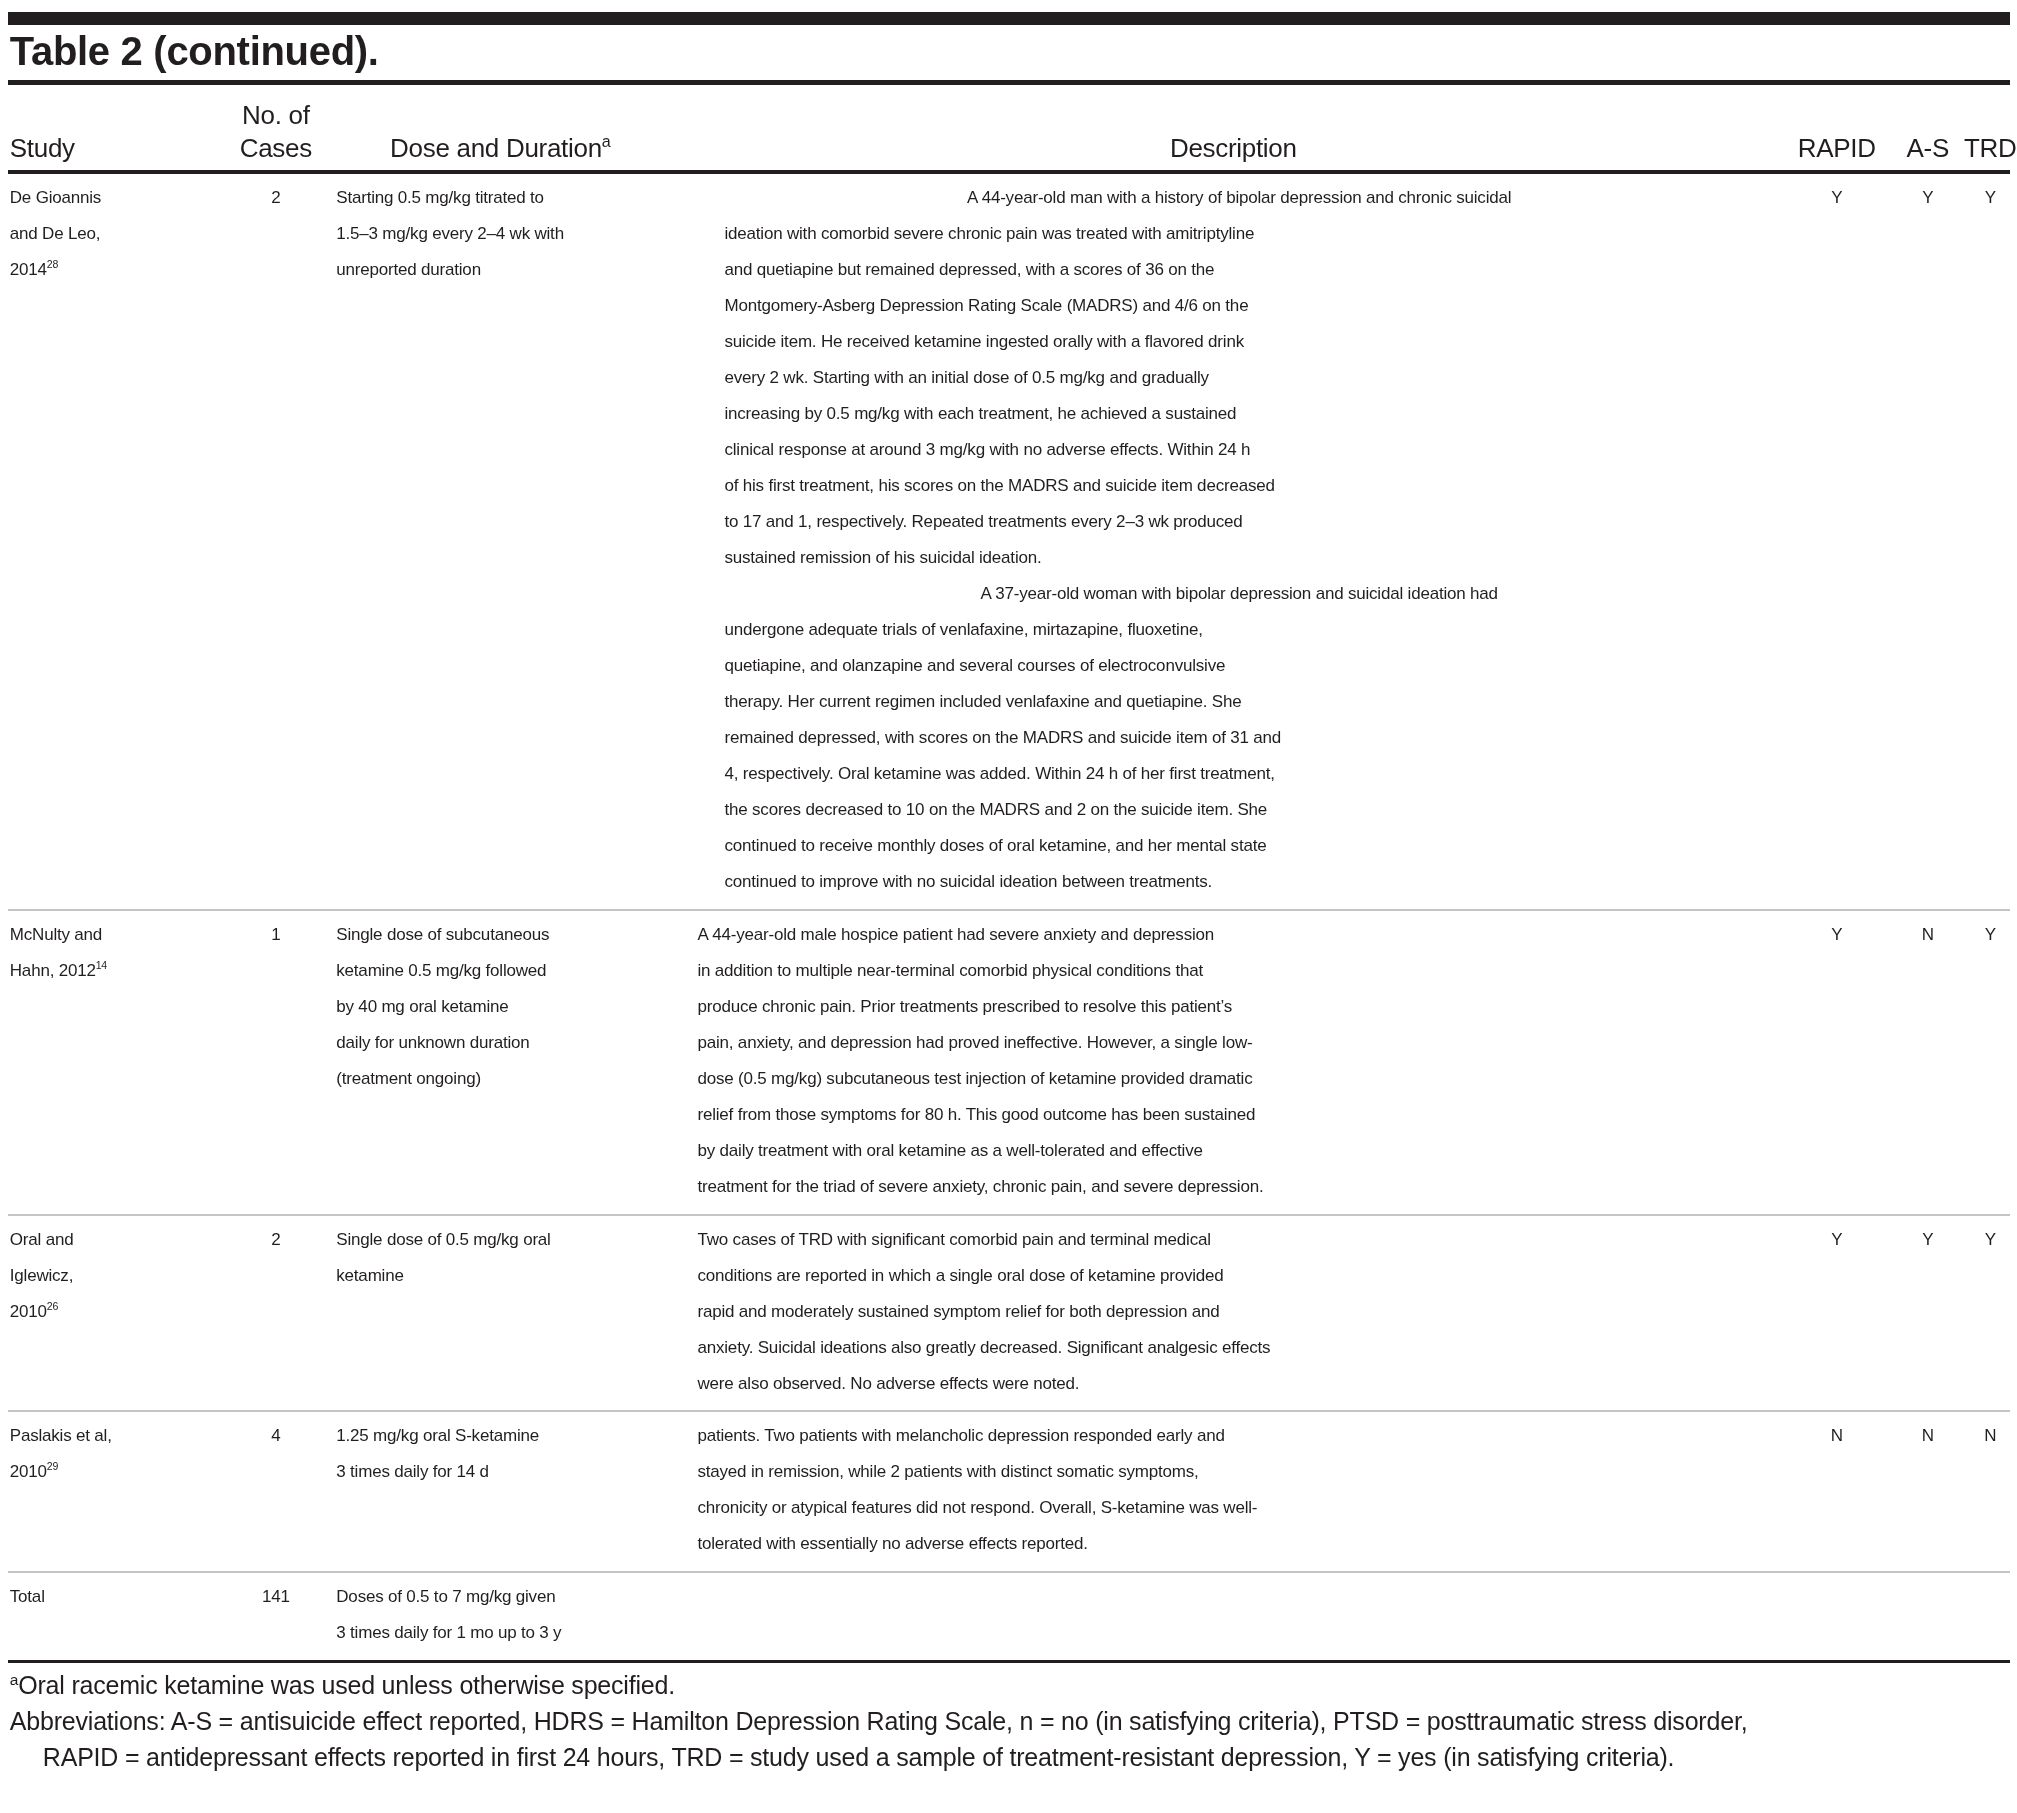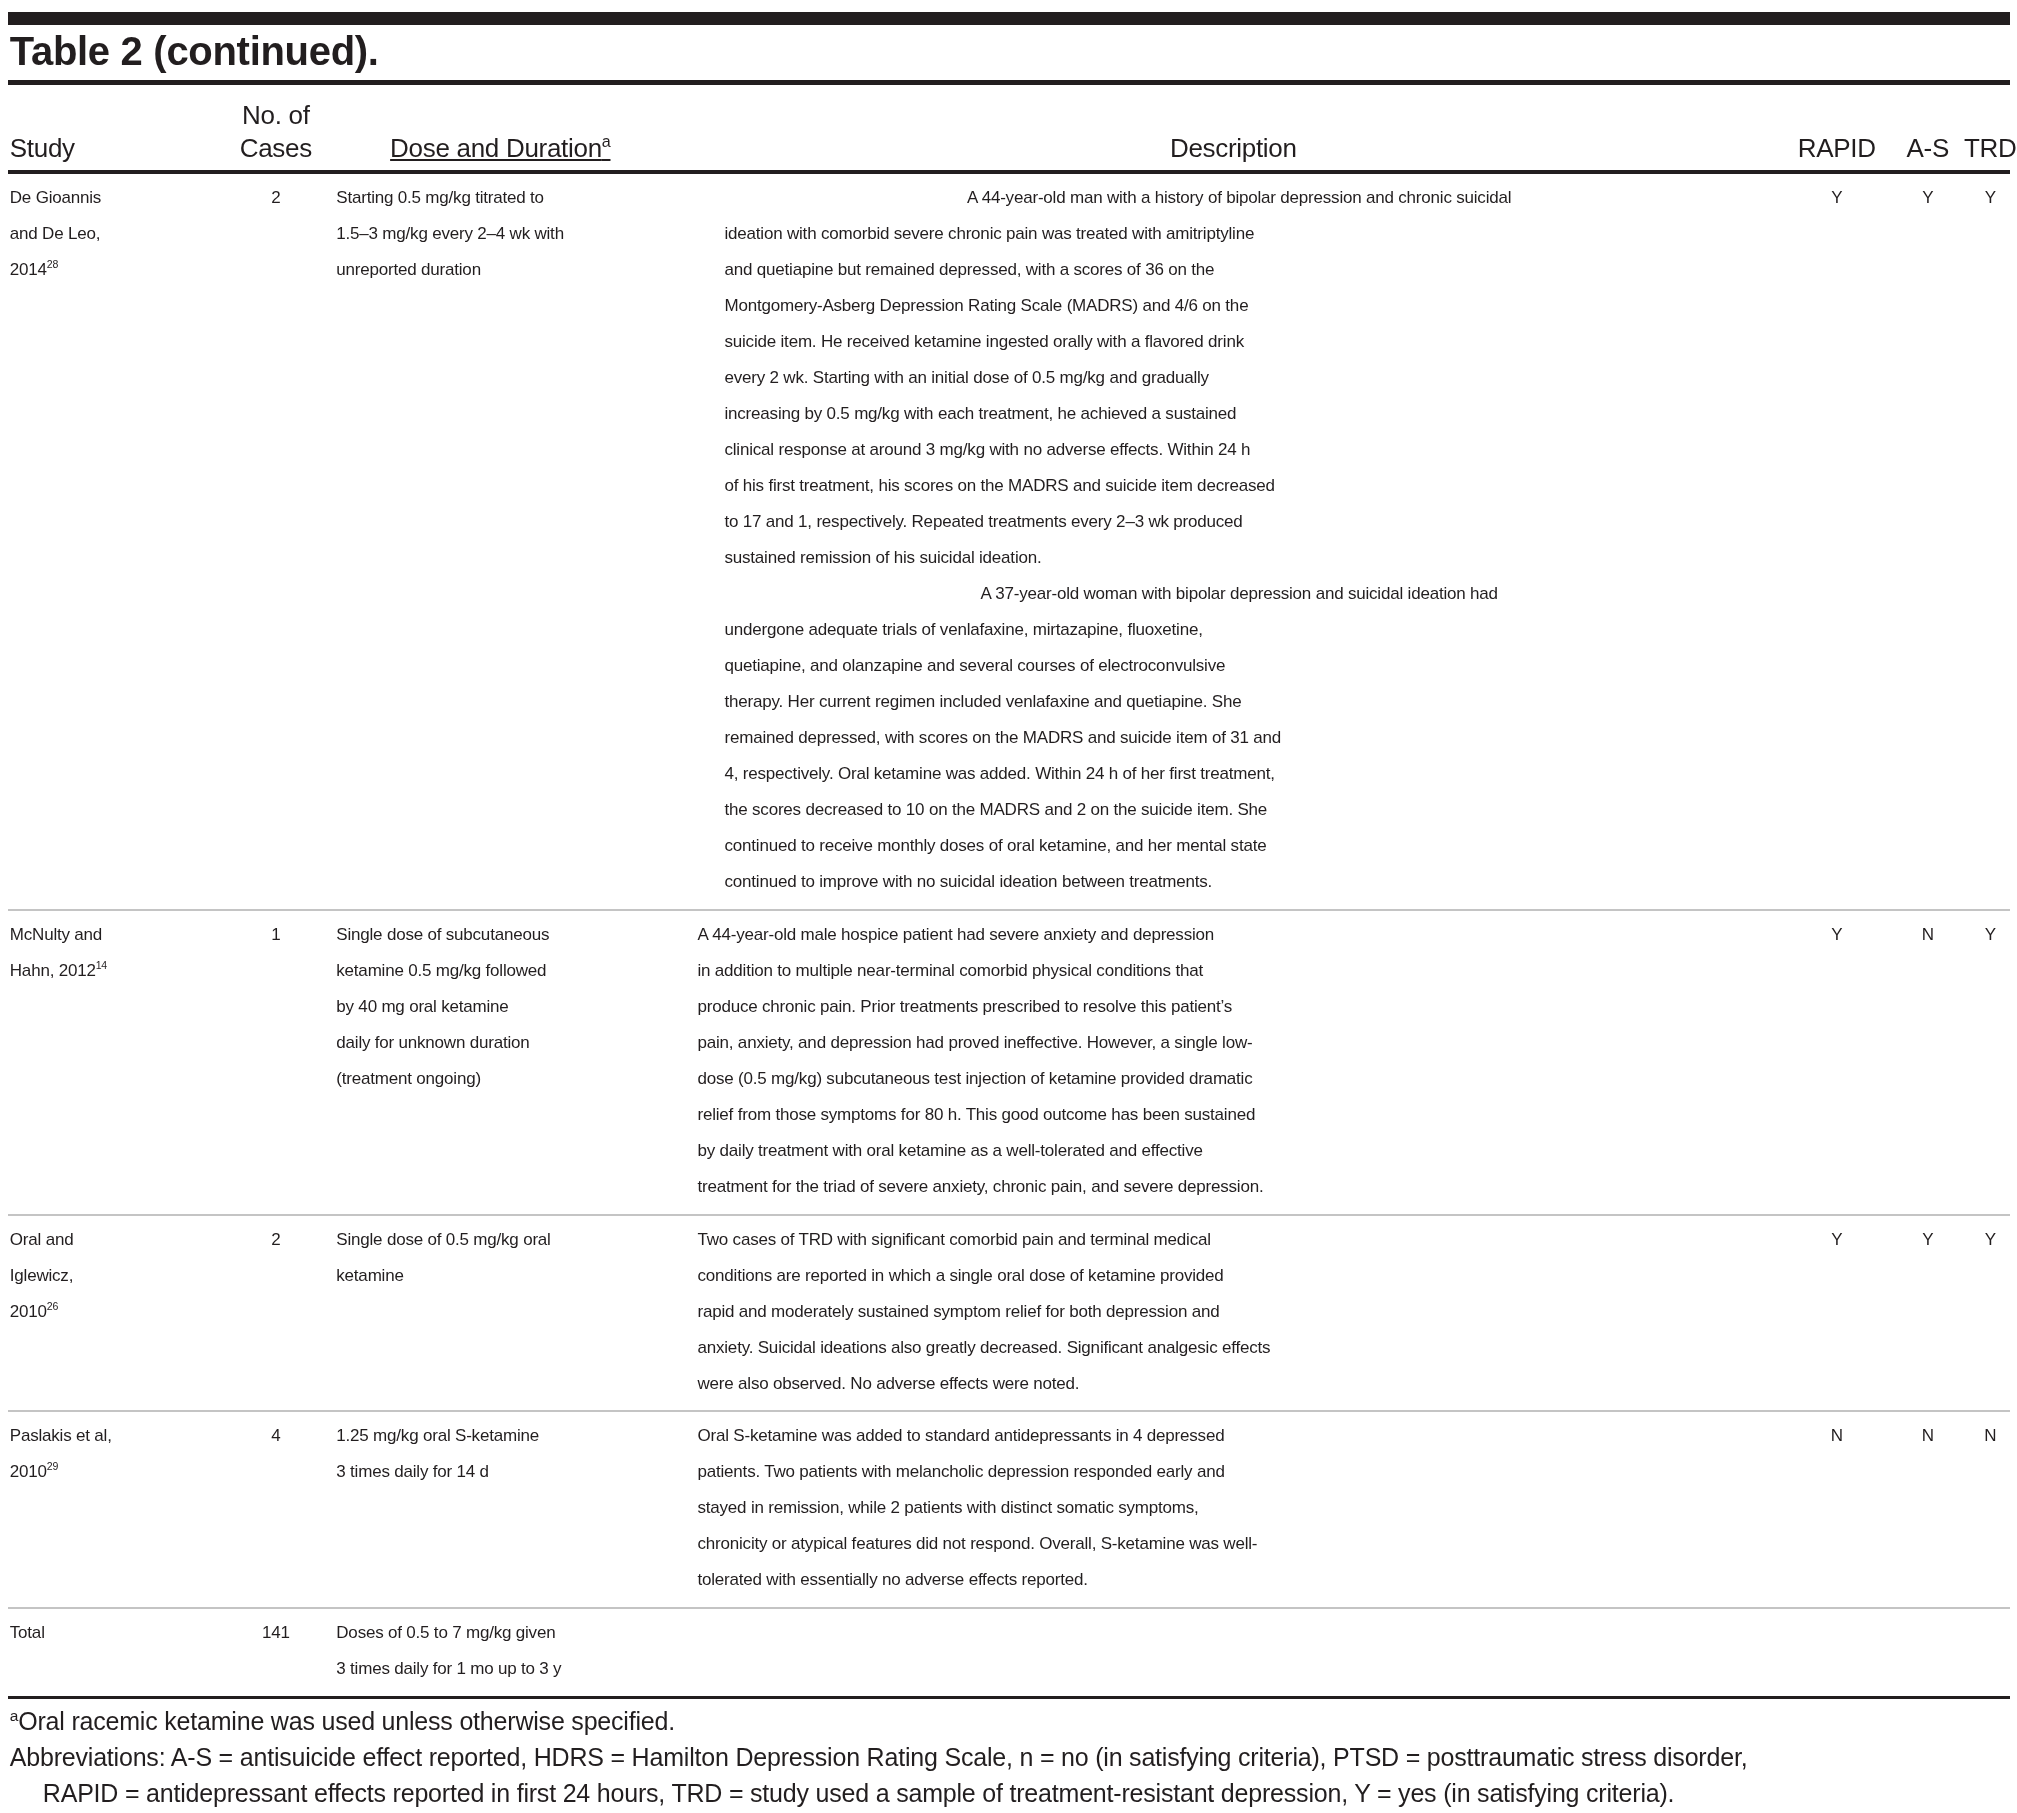--- a/index.html
+++ b/index.html
@@ -26,21 +26,21 @@
     align-items:start;
   }
   .hdr{
     font-size:26px;line-height:33px;align-items:end;
     padding:13.7px 0 5.9px 0;letter-spacing:-0.3px;
   }
   .hdr .c{white-space:nowrap;}
   .c-study{text-align:left;padding-left:2px;}
   .c-cases{text-align:center;}
   .c-dose{padding-left:21.5px;}
-  .hdr .c-dose{text-align:center;padding-left:0;text-decoration:underline;}
+  .hdr .c-dose{text-align:center;padding-left:0;}
   .c-desc{padding-left:11.7px;}
   .hdr .c-desc{text-align:center;padding-left:0;}
   .c-rapid,.c-as,.c-trd{text-align:center;}
 
   .trow{
     font-size:17px;line-height:36px;letter-spacing:-0.2px;
     padding:5.9px 0 8.8px 0;
   }
   .t-line{white-space:nowrap;}
   sup{font-size:0.62em;line-height:0;}
@@ -197,21 +197,20 @@
         </div>
       <div class="t-line"><span>2010</span><sup>29</sup></div>
     </div>
     <div class="c-cases">4</div>
     <div class="c-dose">
         <div class="t-line">1.25 mg/kg oral S-ketamine</div>
         <div class="t-line">3 times daily for 14 d</div>
       </div>
     <div class="c-desc">
         <div class="para">
-          <div class="t-line">Oral S-ketamine was added to standard antidepressants in 4 depressed</div>
           <div class="t-line">patients. Two patients with melancholic depression responded early and</div>
           <div class="t-line">stayed in remission, while 2 patients with distinct somatic symptoms,</div>
           <div class="t-line">chronicity or atypical features did not respond. Overall, S-ketamine was well-</div>
           <div class="t-line">tolerated with essentially no adverse effects reported.</div>
         </div>
       </div>
     <div class="c-rapid">N</div>
     <div class="c-as">N</div>
     <div class="c-trd">N</div>
   </div>

